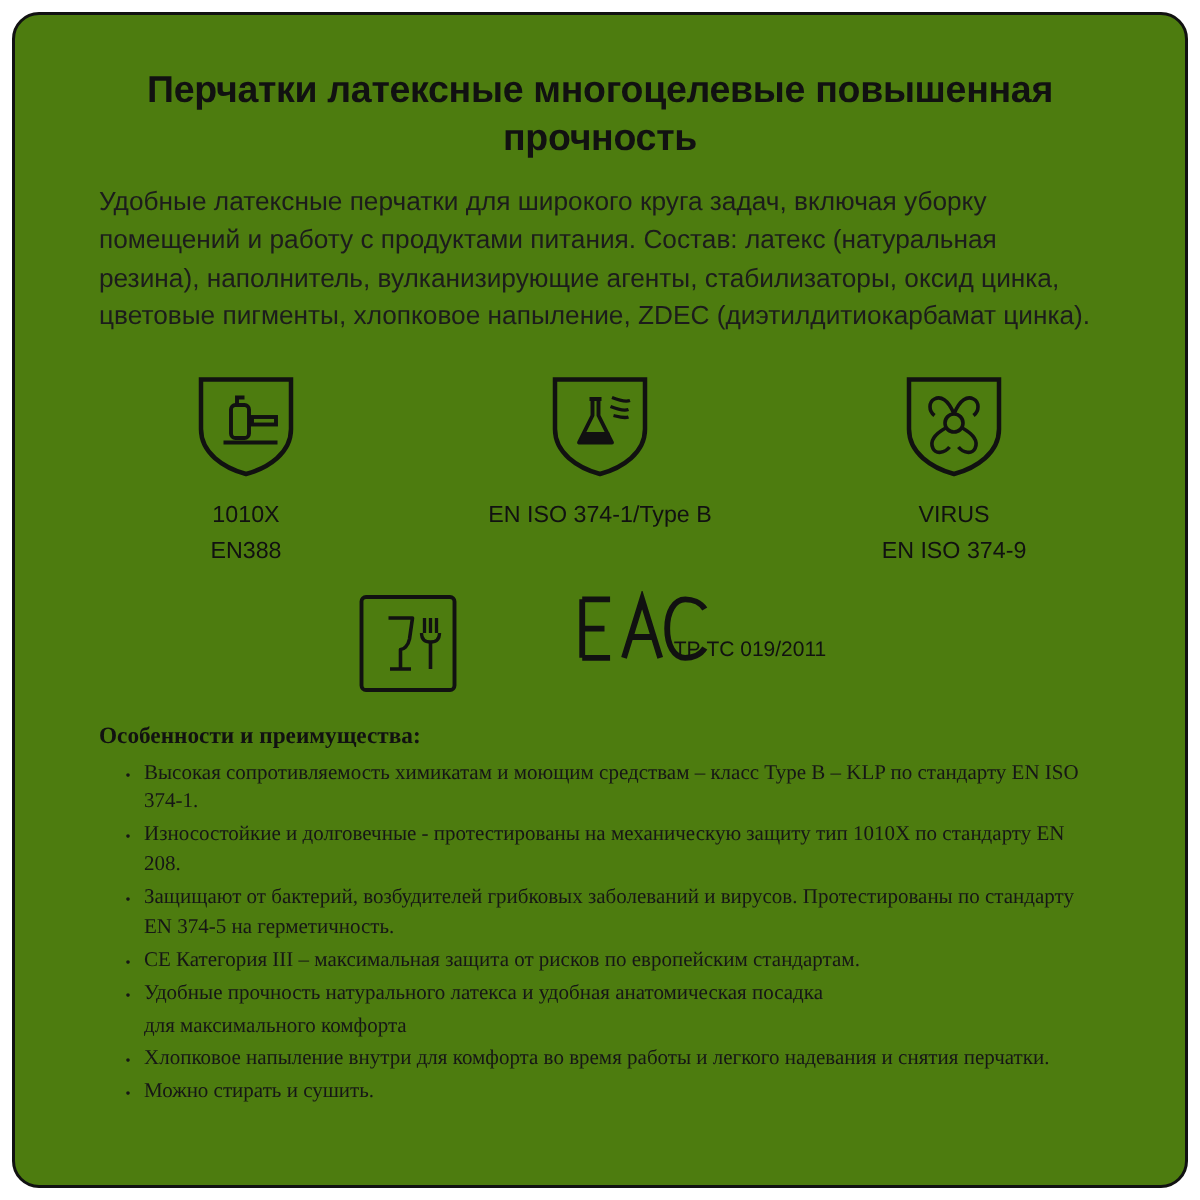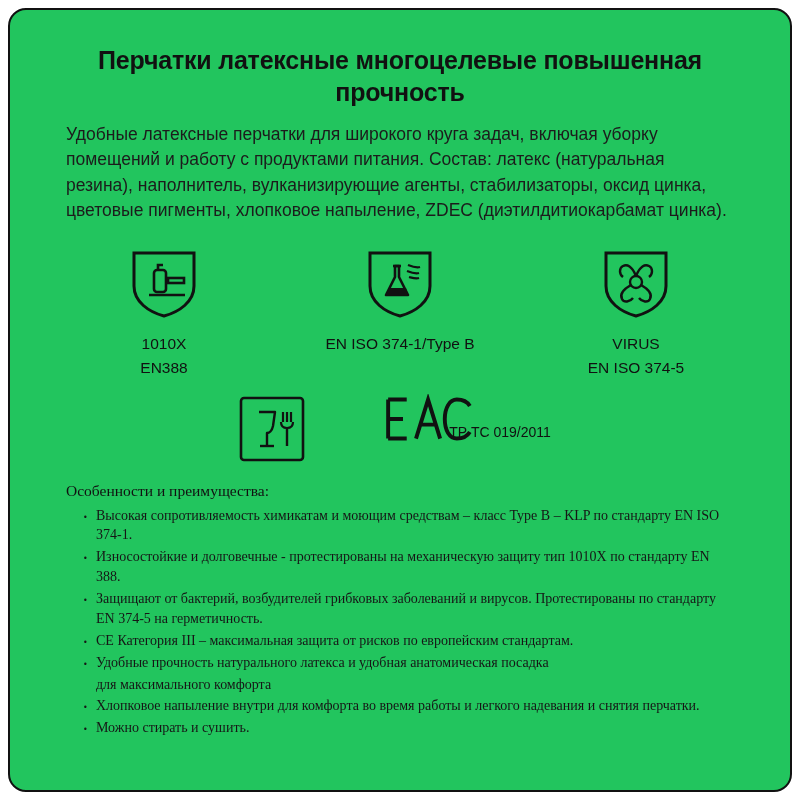--- a/index.html
+++ b/index.html
@@ -21,21 +21,21 @@
     box-sizing: border-box;
     padding: 8px;
   }
   .card {
     position: relative;
     box-sizing: border-box;
     width: 784px;
     height: 784px;
     border: 2px solid #111111;
     border-radius: 18px;
-    background: #22c55e;
+    background: #4d7c0f;
     padding: 26px 56px 10px 56px;
   }
   .title {
     text-align: center;
     font-size: 25px;
     line-height: 1.28;
     font-weight: bold;
     letter-spacing: -0.2px;
     margin: 8px 18px 14px 18px;
     color: #111111;
@@ -102,21 +102,21 @@
   }
   .picto2 .cap {
     font-size: 14px;
     margin-top: 4px;
     color: #111111;
   }
 
   
   .features-title {
     font-family: "Liberation Serif", serif;
-    font-weight: normal;
+    font-weight: bold;
     font-size: 15.5px;
     margin-top: 16px;
     margin-bottom: 6px;
     color: #111111;
   }
   ul.features {
     list-style: none;
     margin: 0;
     padding: 0 0 0 14px;
   }
@@ -192,21 +192,21 @@
               <circle cx="37" cy="36" r="6"></circle>
               <path d="M37 30 C33 20 28 18 24 20 C20 22 20 28 24 31"></path>
               <path d="M32 39 C23 44 21 49 23 53 C25 57 31 56 34 52"></path>
               <path d="M42 39 C51 44 53 49 51 53 C49 57 43 56 40 52"></path>
               <path d="M37 30 C41 20 46 18 50 20 C54 22 54 28 50 31"></path>
             </g>
           </svg>
         </span>
         <div class="lines">
           <div class="l1">VIRUS</div>
-          <div class="l2">EN ISO 374-5</div>
+          <div class="l2">EN ISO 374-9</div>
         </div>
       </div>
 
     </div>
 
     <div class="picto-row2">
 
       <div class="picto2">
         <span class="glyph">
           <svg viewBox="0 0 74 72" width="74" height="72" aria-hidden="true">
@@ -233,21 +233,21 @@
         </span>
         <div class="cap">ТР ТС 019/2011</div>
       </div>
 
     </div>
 
     <div class="features-title">Особенности и преимущества:</div>
 
     <ul class="features">
       <li>Высокая сопротивляемость химикатам и моющим средствам – класс Type B – KLP по стандарту EN ISO 374-1.</li>
-      <li>Износостойкие и долговечные - протестированы на механическую защиту тип 1010X по стандарту EN 388.</li>
+      <li>Износостойкие и долговечные - протестированы на механическую защиту тип 1010X по стандарту EN 208.</li>
       <li>Защищают от бактерий, возбудителей грибковых заболеваний и вирусов. Протестированы по стандарту EN 374-5 на герметичность.</li>
       <li>CE Категория III – максимальная защита от рисков по европейским стандартам.</li>
       <li>Удобные прочность натурального латекса и удобная анатомическая посадка</li>
       <li style="list-style: none; --no-bullet: 1;">для максимального комфорта</li>
       <li>Хлопковое напыление внутри для комфорта во время работы и легкого надевания и снятия перчатки.</li>
       <li>Можно стирать и сушить.</li>
     </ul>
 
   </div>
 </div>

